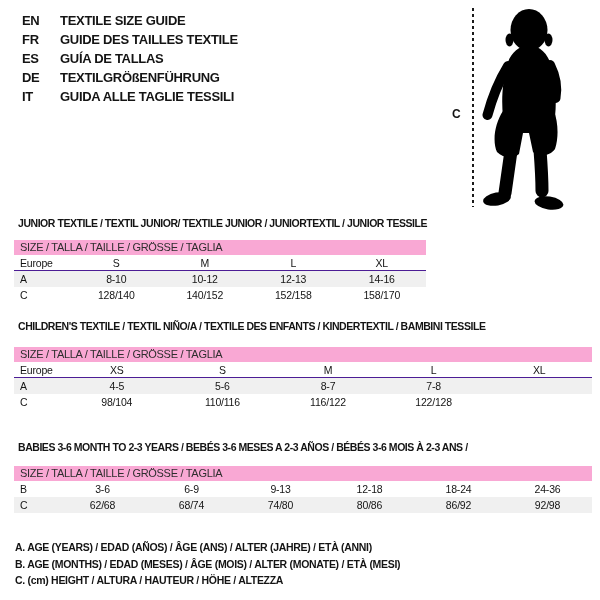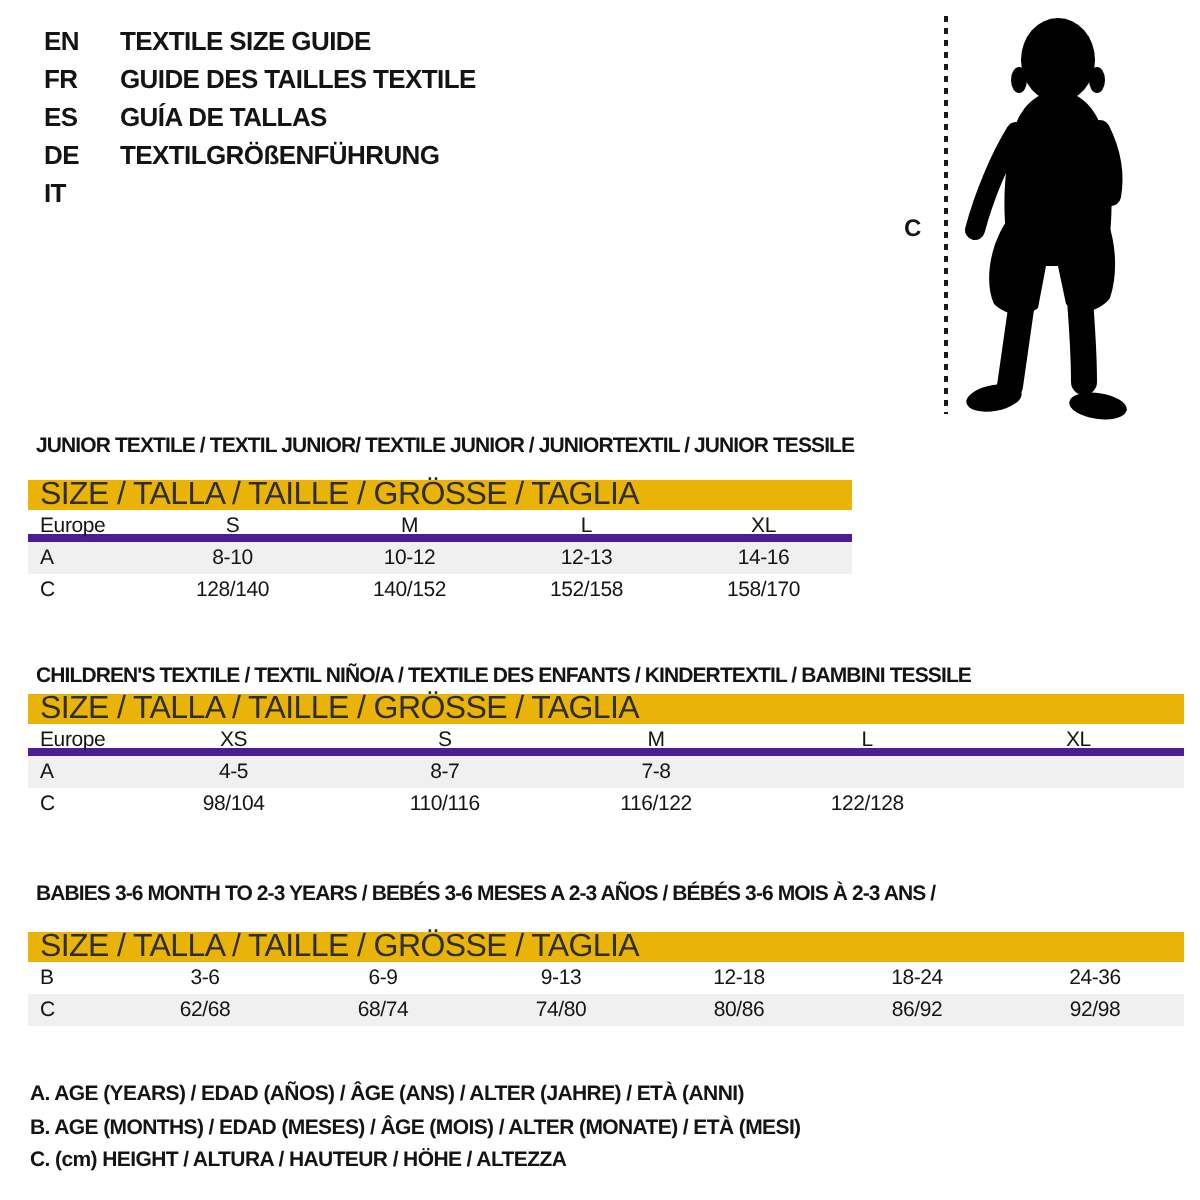--- a/index.html
+++ b/index.html
@@ -15,31 +15,31 @@
 
   
   .fig-svg { position:absolute; left:480px; top:5px; }
   .dash-line { position:absolute; left:472px; top:8px; width:2px; height:199px;
                background:repeating-linear-gradient(to bottom, #1a1a1a 0 3px, transparent 3px 6px); }
   .fig-label { position:absolute; left:452px; top:107px; font-size:12px; font-weight:bold; }
 
   
   .tbl-title { position:absolute; font-size:10.5px; font-weight:bold; letter-spacing:-0.45px; white-space:nowrap; }
   .tbl-title.two-line { line-height:15px; white-space:pre-line; }
-  .tbl-band { position:absolute; height:15px; background:#eab308; font-size:16px; line-height:15px;
+  .tbl-band { position:absolute; height:15px; background:#f9a8d4; font-size:11px; line-height:15px;
               padding-left:6px; color:#2e2e2e; letter-spacing:-0.3px; }
   .tbl-rows { position:absolute; font-size:10.5px; letter-spacing:-0.2px; }
   .row { height:16px; line-height:16px; display:grid; }
   .row.t1 { grid-template-columns:58px repeat(4,1fr); }
   .row.t2 { grid-template-columns:50px repeat(5,1fr); }
   .row.t3 { grid-template-columns:44px repeat(6,1fr); }
   .row .lbl { padding-left:6px; text-align:left; }
   .row .val { text-align:center; }
   .row.stripe { background:#f0f0f0; }
-  .row.underline { border-bottom:4px solid #4c1d95; }
+  .row.underline { border-bottom:1px solid #4c1d95; }
 
   
   .footnotes { position:absolute; left:15px; top:539px; font-size:10.5px; font-weight:bold;
                letter-spacing:-0.3px; line-height:16.5px; white-space:nowrap; }
 </style>
 </head>
 <body>
 
 <div class="page">
 
@@ -55,20 +55,21 @@
     <div class="lang-row">
       <span class="lang-code">ES</span>
       <span class="lang-title">GUÍA DE TALLAS</span>
     </div>
     <div class="lang-row">
       <span class="lang-code">DE</span>
       <span class="lang-title">TEXTILGRÖßENFÜHRUNG</span>
     </div>
     <div class="lang-row">
       <span class="lang-code">IT</span>
+      <span class="lang-title">GUIDA ALLE TAGLIE TESSILI</span>
     </div>
   </div>
 
   <span class="fig-label">C</span>
   <div class="dash-line"></div>
   <svg class="fig-svg" width="92" height="205" viewBox="0 0 92 205" xmlns="http://www.w3.org/2000/svg">
     <g fill="#000000">
       <ellipse cx="49" cy="25" rx="18.5" ry="21"></ellipse>
       <ellipse cx="29.5" cy="35" rx="4" ry="6.5"></ellipse>
       <ellipse cx="68.5" cy="35" rx="4" ry="6.5"></ellipse>
@@ -102,34 +103,35 @@
     </div>
     <div class="row t1">
       <span class="lbl">C</span>
       <span class="val">128/140</span>
       <span class="val">140/152</span>
       <span class="val">152/158</span>
       <span class="val">158/170</span>
     </div>
   </div>
 
-  <div class="tbl-title" style="left:18px; top:332px;">CHILDREN'S TEXTILE / TEXTIL NIÑO/A / TEXTILE DES ENFANTS / KINDERTEXTIL / BAMBINI TESSILE</div>
+  <div class="tbl-title" style="left:18px; top:320px;">CHILDREN'S TEXTILE / TEXTIL NIÑO/A / TEXTILE DES ENFANTS / KINDERTEXTIL / BAMBINI TESSILE</div>
   <div class="tbl-band" style="left:14px; top:347px; width:578px;">SIZE / TALLA / TAILLE / GRÖSSE / TAGLIA</div>
   <div class="tbl-rows" style="left:14px; top:362px; width:578px;">
     <div class="row t2 underline">
       <span class="lbl">Europe</span>
       <span class="val">XS</span>
       <span class="val">S</span>
       <span class="val">M</span>
       <span class="val">L</span>
       <span class="val">XL</span>
     </div>
     <div class="row t2 stripe">
       <span class="lbl">A</span>
       <span class="val">4-5</span>
+      <span class="val">5-6</span>
       <span class="val">8-7</span>
       <span class="val">7-8</span>
     </div>
     <div class="row t2">
       <span class="lbl">C</span>
       <span class="val">98/104</span>
       <span class="val">110/116</span>
       <span class="val">116/122</span>
       <span class="val">122/128</span>
     </div>

